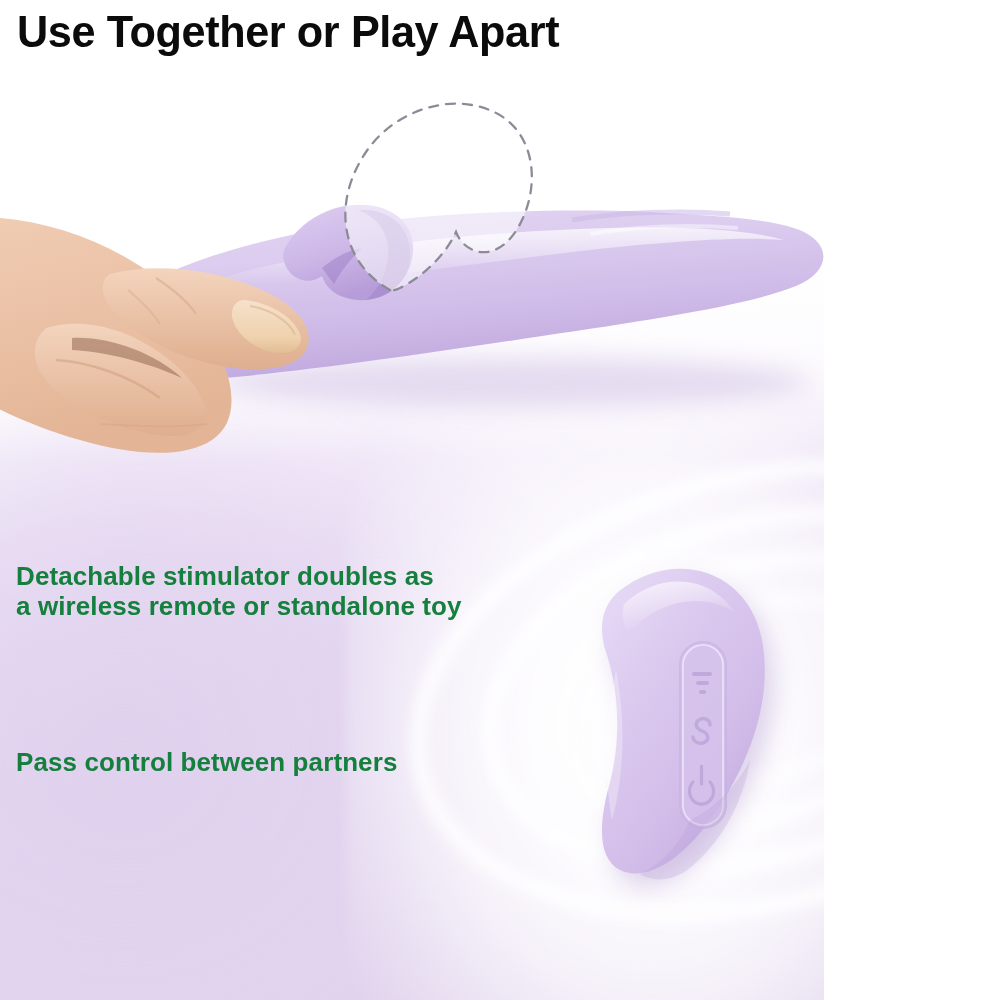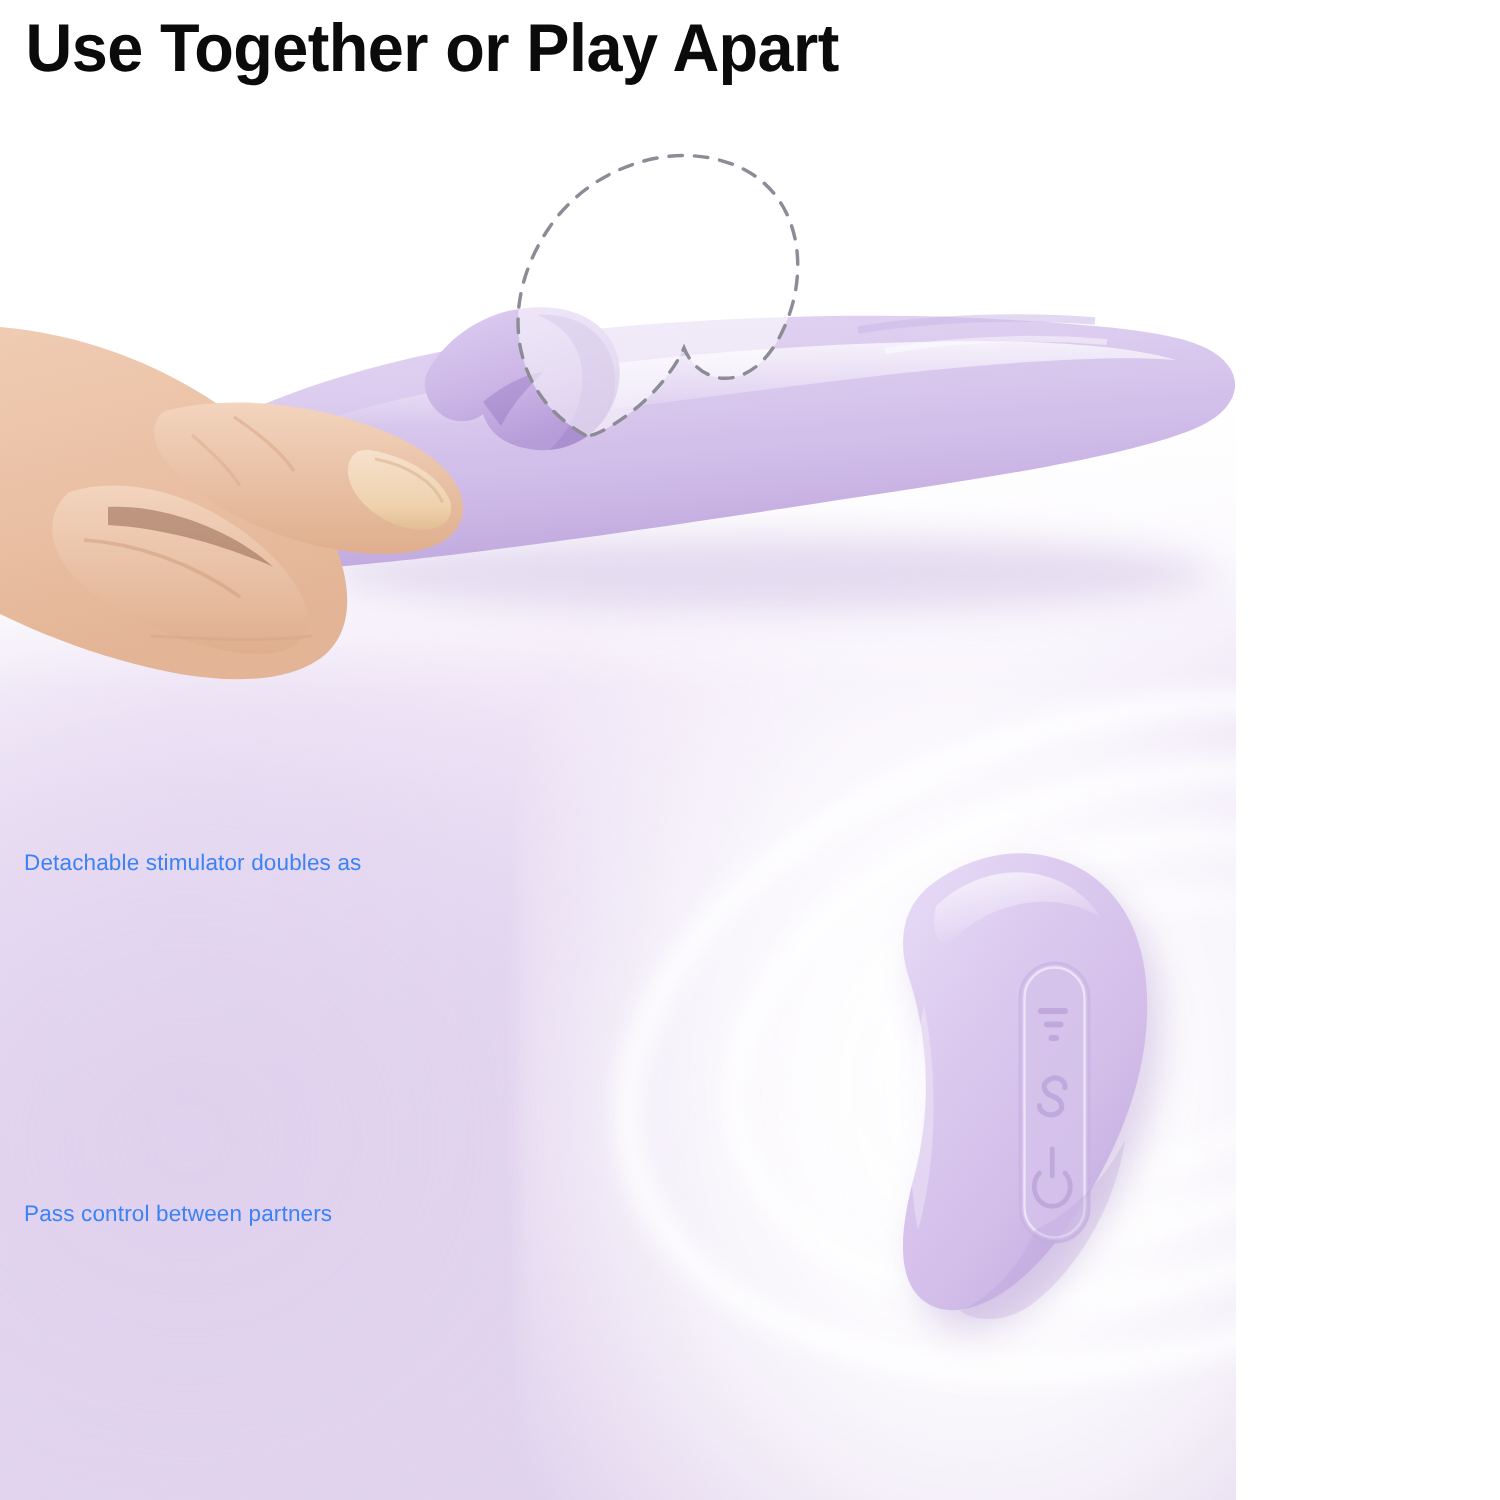--- a/index.html
+++ b/index.html
@@ -64,26 +64,26 @@
   .badge-10m{
     position:absolute;left:838px;top:411px;
     font-size:42px;font-weight:bold;letter-spacing:-.5px;
     color:#121212;
     transform:scaleX(.95);transform-origin:left top;
   }
 
   
   .caption{
     position:absolute;left:16px;
-    font-size:15px;line-height:30px;
-    color:#3b82f6;letter-spacing:.1px;white-space:nowrap;
+    font-size:26px;line-height:30px;
+    color:#15803d;letter-spacing:.1px;white-space:nowrap;font-weight:bold;
   }
   .caption .l{display:block;}
   #cap1{top:561px;}
-  #cap2{top:747px;margin-top:48px;}
+  #cap2{top:747px;}
 
   
   .hand-wrap{position:absolute;left:-40px;top:178px;width:470px;height:300px;}
   .skin-a{stop-color:#f0cdb4;}
   .skin-b{stop-color:#e3b495;}
 
   
   .product-wrap{position:absolute;left:90px;top:150px;width:790px;height:300px;}
 
   
@@ -303,19 +303,20 @@
                C 122 344, 140 324, 150 300 Z" fill="#B79ED7" opacity=".28"></path>
     </svg>
   </div>
 
   <div class="headline">Use Together or Play Apart</div>
 
   <div class="badge-10m">10M</div>
 
   <div class="caption" id="cap1">
     <span class="l">Detachable stimulator doubles as</span>
+    <span class="l">a wireless remote or standalone toy</span>
   </div>
 
   <div class="caption" id="cap2">
     <span class="l">Pass control between partners</span>
   </div>
 
 </div>
 
 </body></html>

